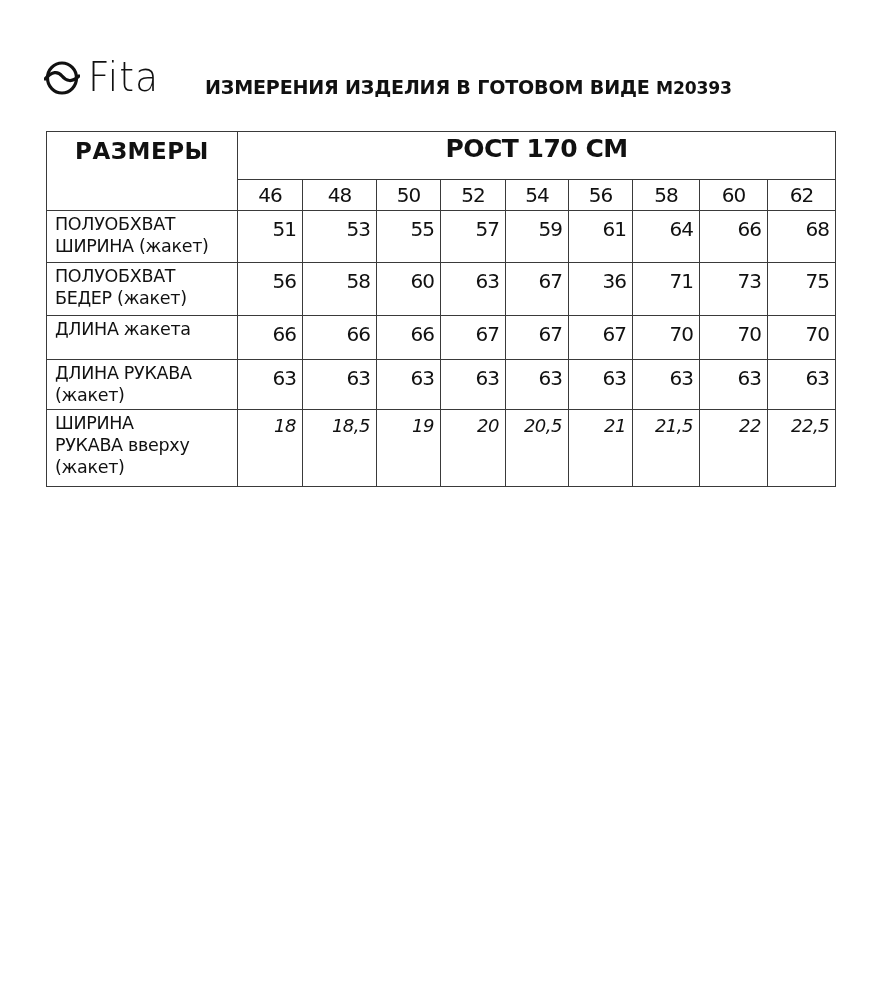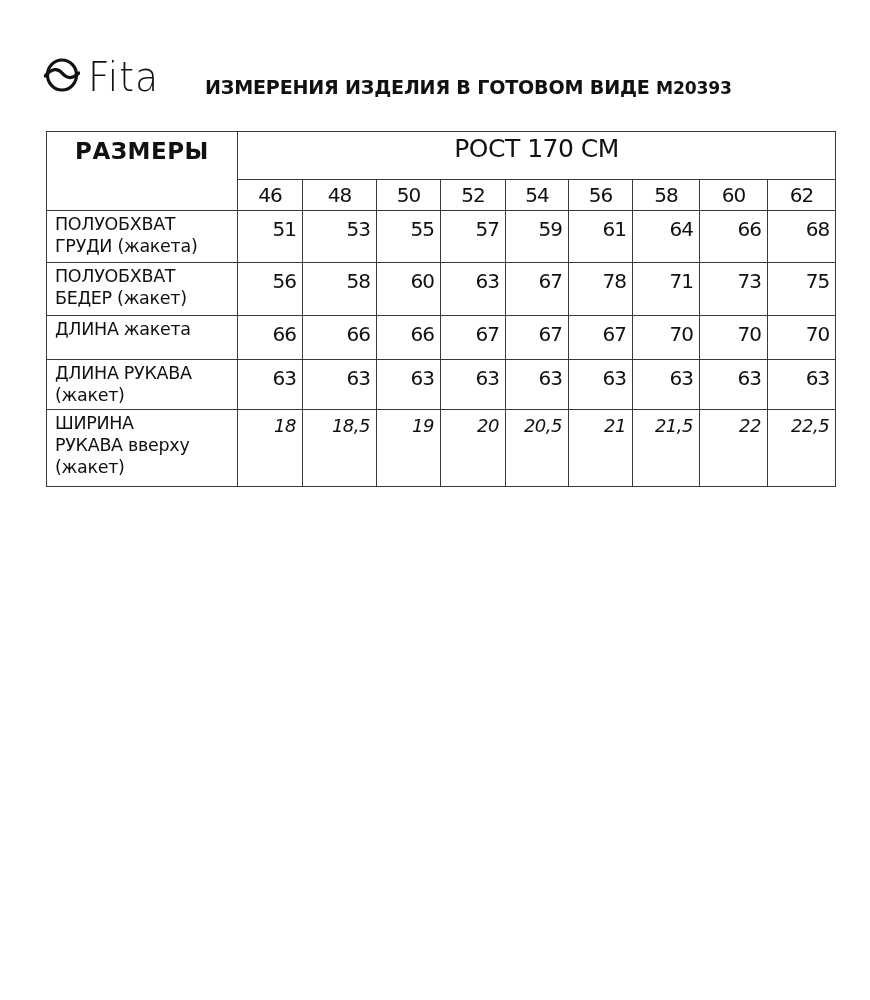--- a/index.html
+++ b/index.html
@@ -18,21 +18,21 @@
     .header {
       position: absolute;
       left: 44px;
       top: 50px;
       height: 50px;
       display: flex;
       align-items: flex-end;
     }
     .logo {
       display: flex;
-      align-items: flex-start;
+      align-items: center;
       height: 46px;
     }
     .logo svg { display: block; }
     .logo-text {
       font-family: "DejaVu Sans", sans-serif;
       font-weight: 300;
       font-size: 41px;
       letter-spacing: 1px;
       line-height: 46px;
       margin-left: 8px;
@@ -78,21 +78,21 @@
       font-weight: bold;
       font-size: 23px;
       text-align: center;
       padding-top: 6px !important;
       letter-spacing: 0.5px;
     }
     .height-cell {
       font-size: 25px;
       text-align: center;
       padding-top: 2px !important;
-      font-weight: 400;
+      font-weight: 700;
       letter-spacing: -0.5px;
     }
     .size-cell {
       font-size: 20px;
       text-align: center;
       line-height: 30px;
       letter-spacing: -1px;
     }
     .row-label {
       font-size: 17.5px;
@@ -161,21 +161,21 @@
     <td class="size-cell">54</td>
     <td class="size-cell">56</td>
     <td class="size-cell">58</td>
     <td class="size-cell">60</td>
     <td class="size-cell">62</td>
   </tr>
 
   <tr style="height:52px">
     <td class="row-label">
       <div>ПОЛУОБХВАТ</div>
-      <div>ГРУДИ (жакета)</div>
+      <div>ШИРИНА (жакет)</div>
     </td>
     <td class="val">51</td>
     <td class="val">53</td>
     <td class="val">55</td>
     <td class="val">57</td>
     <td class="val">59</td>
     <td class="val">61</td>
     <td class="val">64</td>
     <td class="val">66</td>
     <td class="val">68</td>
@@ -184,21 +184,21 @@
   <tr style="height:53px">
     <td class="row-label">
       <div>ПОЛУОБХВАТ</div>
       <div>БЕДЕР (жакет)</div>
     </td>
     <td class="val">56</td>
     <td class="val">58</td>
     <td class="val">60</td>
     <td class="val">63</td>
     <td class="val">67</td>
-    <td class="val">78</td>
+    <td class="val">36</td>
     <td class="val">71</td>
     <td class="val">73</td>
     <td class="val">75</td>
   </tr>
 
   <tr style="height:44px">
     <td class="row-label">
       <div>ДЛИНА жакета</div>
     </td>
     <td class="val">66</td>

